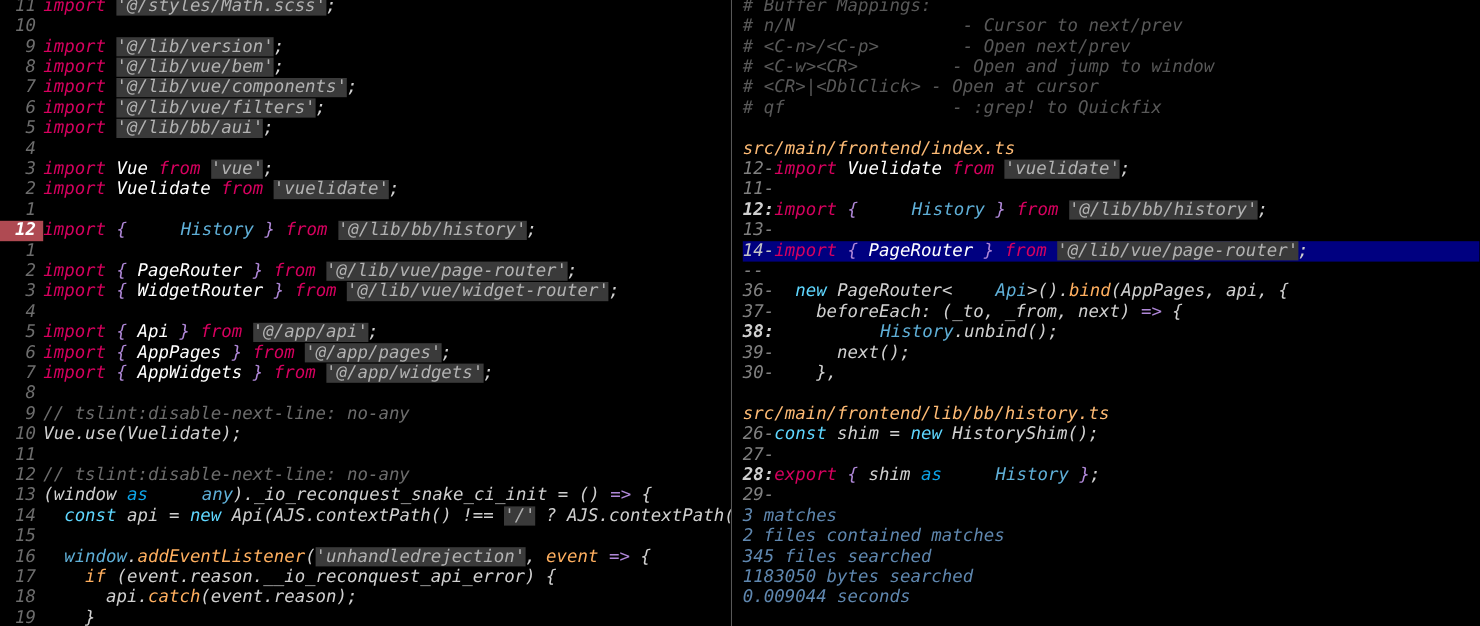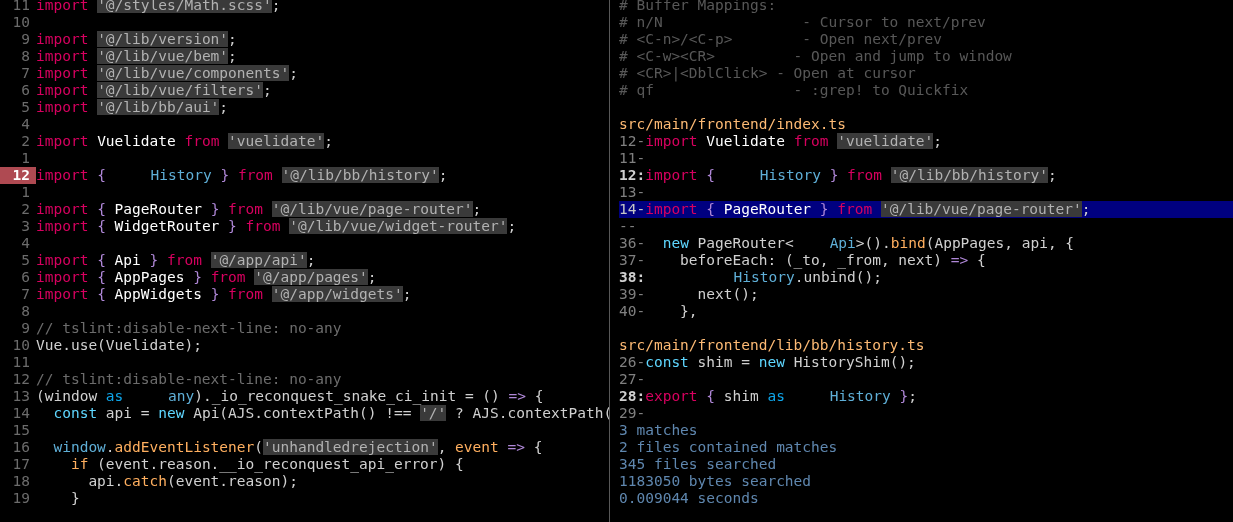--- a/index.html
+++ b/index.html
@@ -16,20 +16,21 @@
     line-height: 17px;
     color: #d0d0d0;
     -webkit-font-smoothing: antialiased;
   }
   .screen {
     position: relative;
     width: 1233px;
     height: 522px;
     display: flex;
     background: #000000;
+    font-style: italic;
   }
 
   
   .pane-left {
     position: relative;
     width: 609px;
     height: 522px;
     overflow: hidden;
     background: #000000;
   }
@@ -125,20 +126,21 @@
   <div class="pane-left">
     <div class="code-lines" id="code-lines">
         <div class="ln-row"><span class="gut">11</span><span class="kw">import</span><span class="plain"> </span><span class="str">'@/styles/Math.scss'</span><span class="punct">;</span></div>
         <div class="ln-row"><span class="gut">10</span></div>
         <div class="ln-row"><span class="gut">9</span><span class="kw">import</span><span class="plain"> </span><span class="str">'@/lib/version'</span><span class="punct">;</span></div>
         <div class="ln-row"><span class="gut">8</span><span class="kw">import</span><span class="plain"> </span><span class="str">'@/lib/vue/bem'</span><span class="punct">;</span></div>
         <div class="ln-row"><span class="gut">7</span><span class="kw">import</span><span class="plain"> </span><span class="str">'@/lib/vue/components'</span><span class="punct">;</span></div>
         <div class="ln-row"><span class="gut">6</span><span class="kw">import</span><span class="plain"> </span><span class="str">'@/lib/vue/filters'</span><span class="punct">;</span></div>
         <div class="ln-row"><span class="gut">5</span><span class="kw">import</span><span class="plain"> </span><span class="str">'@/lib/bb/aui'</span><span class="punct">;</span></div>
         <div class="ln-row"><span class="gut">4</span></div>
+        <div class="ln-row"><span class="gut">3</span><span class="kw">import</span><span class="plain"> </span><span class="ident">Vue</span><span class="plain"> </span><span class="from">from</span><span class="plain"> </span><span class="str">'vue'</span><span class="punct">;</span></div>
         <div class="ln-row"><span class="gut">2</span><span class="kw">import</span><span class="plain"> </span><span class="ident">Vuelidate</span><span class="plain"> </span><span class="from">from</span><span class="plain"> </span><span class="str">'vuelidate'</span><span class="punct">;</span></div>
         <div class="ln-row"><span class="gut">1</span></div>
         <div class="ln-row"><span class="gut cur">12</span><span class="kw">import</span><span class="plain"> </span><span class="brace">{</span><span class="plain"> </span><span class="type">History</span><span class="plain"> </span><span class="brace">}</span><span class="plain"> </span><span class="from">from</span><span class="plain"> </span><span class="str">'@/lib/bb/history'</span><span class="punct">;</span></div>
         <div class="ln-row"><span class="gut">1</span></div>
         <div class="ln-row"><span class="gut">2</span><span class="kw">import</span><span class="plain"> </span><span class="brace">{</span><span class="plain"> </span><span class="ident">PageRouter</span><span class="plain"> </span><span class="brace">}</span><span class="plain"> </span><span class="from">from</span><span class="plain"> </span><span class="str">'@/lib/vue/page-router'</span><span class="punct">;</span></div>
         <div class="ln-row"><span class="gut">3</span><span class="kw">import</span><span class="plain"> </span><span class="brace">{</span><span class="plain"> </span><span class="ident">WidgetRouter</span><span class="plain"> </span><span class="brace">}</span><span class="plain"> </span><span class="from">from</span><span class="plain"> </span><span class="str">'@/lib/vue/widget-router'</span><span class="punct">;</span></div>
         <div class="ln-row"><span class="gut">4</span></div>
         <div class="ln-row"><span class="gut">5</span><span class="kw">import</span><span class="plain"> </span><span class="brace">{</span><span class="plain"> </span><span class="ident">Api</span><span class="plain"> </span><span class="brace">}</span><span class="plain"> </span><span class="from">from</span><span class="plain"> </span><span class="str">'@/app/api'</span><span class="punct">;</span></div>
         <div class="ln-row"><span class="gut">6</span><span class="kw">import</span><span class="plain"> </span><span class="brace">{</span><span class="plain"> </span><span class="ident">AppPages</span><span class="plain"> </span><span class="brace">}</span><span class="plain"> </span><span class="from">from</span><span class="plain"> </span><span class="str">'@/app/pages'</span><span class="punct">;</span></div>
         <div class="ln-row"><span class="gut">7</span><span class="kw">import</span><span class="plain"> </span><span class="brace">{</span><span class="plain"> </span><span class="ident">AppWidgets</span><span class="plain"> </span><span class="brace">}</span><span class="plain"> </span><span class="from">from</span><span class="plain"> </span><span class="str">'@/app/widgets'</span><span class="punct">;</span></div>
@@ -172,21 +174,21 @@
         <div class="res-row"><span class="rn">12-</span><span class="kw">import</span><span class="plain"> </span><span class="ident">Vuelidate</span><span class="plain"> </span><span class="from">from</span><span class="plain"> </span><span class="str">'vuelidate'</span><span class="punct">;</span></div>
         <div class="res-row"><span class="rn">11-</span></div>
         <div class="res-row"><span class="rn hit">12:</span><span class="kw">import</span><span class="plain"> </span><span class="brace">{</span><span class="plain"> </span><span class="type">History</span><span class="plain"> </span><span class="brace">}</span><span class="plain"> </span><span class="from">from</span><span class="plain"> </span><span class="str">'@/lib/bb/history'</span><span class="punct">;</span></div>
         <div class="res-row"><span class="rn">13-</span></div>
         <div class="res-row sel"><span class="rn">14-</span><span class="kw">import</span><span class="plain"> </span><span class="brace">{</span><span class="plain"> </span><span class="ident">PageRouter</span><span class="plain"> </span><span class="brace">}</span><span class="plain"> </span><span class="from">from</span><span class="plain"> </span><span class="str">'@/lib/vue/page-router'</span><span class="punct">;</span></div>
         <div class="res-row"><span class="rn">--</span></div>
         <div class="res-row"><span class="rn">36-</span><span class="plain">  </span><span class="kw2">new</span><span class="plain"> PageRouter&lt;</span><span class="type">Api</span><span class="plain">&gt;().</span><span class="fn">bind</span><span class="plain">(AppPages, api, {</span></div>
         <div class="res-row"><span class="rn">37-</span><span class="plain">    beforeEach: (_to, _from, next) </span><span class="arrow">=&gt;</span><span class="plain"> {</span></div>
         <div class="res-row"><span class="rn hit">38:</span><span class="plain">      </span><span class="type">History</span><span class="plain">.unbind();</span></div>
         <div class="res-row"><span class="rn">39-</span><span class="plain">      next();</span></div>
-        <div class="res-row"><span class="rn">40-</span><span class="plain">    },</span></div>
+        <div class="res-row"><span class="rn">30-</span><span class="plain">    },</span></div>
         <div class="res-row"> </div>
         <div class="res-row"><span class="hdrfile">src/main/frontend/lib/bb/history.ts</span></div>
         <div class="res-row"><span class="rn">26-</span><span class="kw2">const</span><span class="plain"> shim = </span><span class="kw2">new</span><span class="plain"> HistoryShim();</span></div>
         <div class="res-row"><span class="rn">27-</span></div>
         <div class="res-row"><span class="rn hit">28:</span><span class="kw">export</span><span class="plain"> </span><span class="brace">{</span><span class="plain"> shim </span><span class="as">as</span><span class="plain"> </span><span class="type">History</span><span class="plain"> </span><span class="brace">}</span><span class="punct">;</span></div>
         <div class="res-row"><span class="rn">29-</span></div>
         <div class="res-row"><span class="summary">3 matches</span></div>
         <div class="res-row"><span class="summary">2 files contained matches</span></div>
         <div class="res-row"><span class="summary">345 files searched</span></div>
         <div class="res-row"><span class="summary">1183050 bytes searched</span></div>

